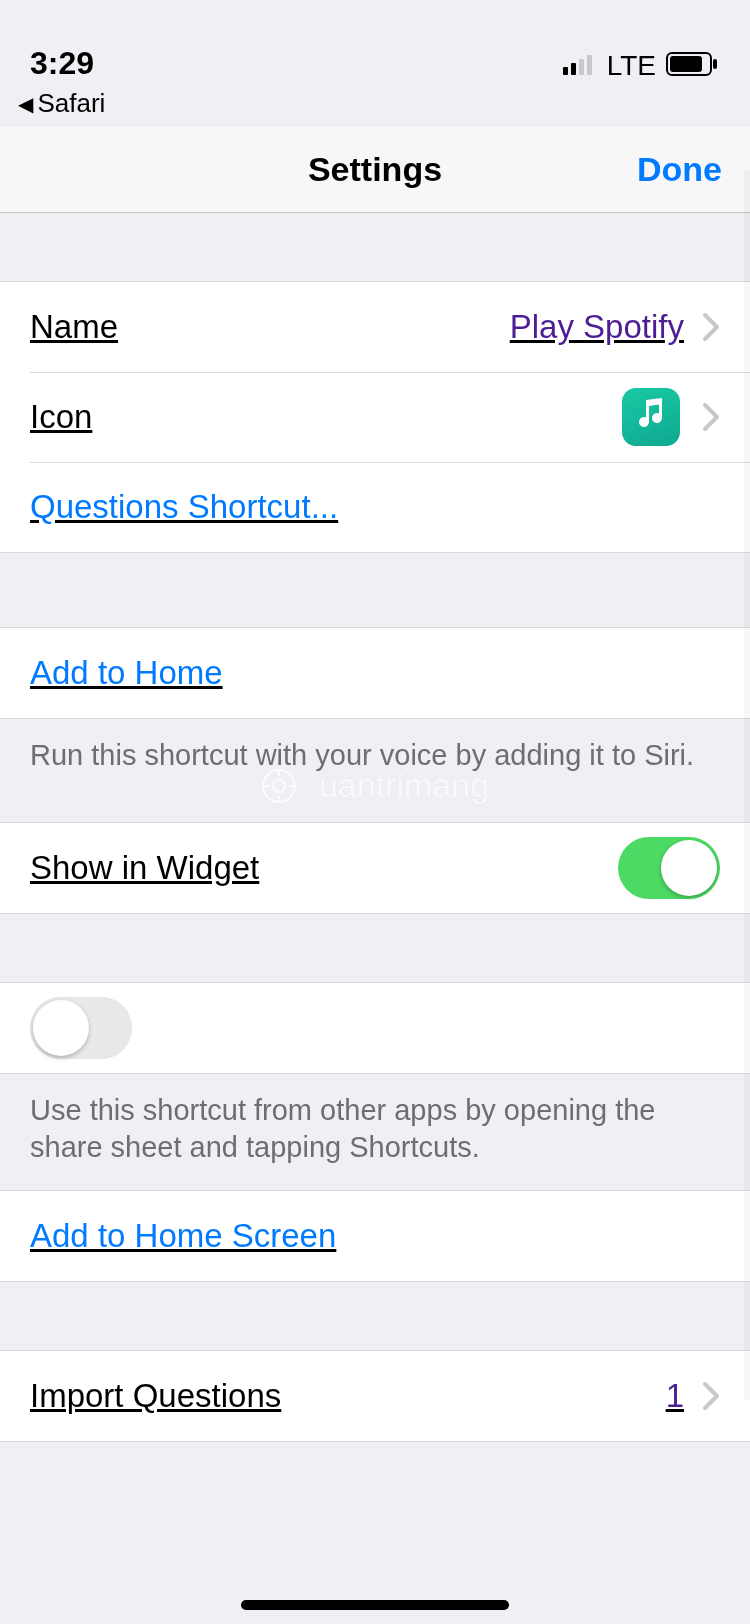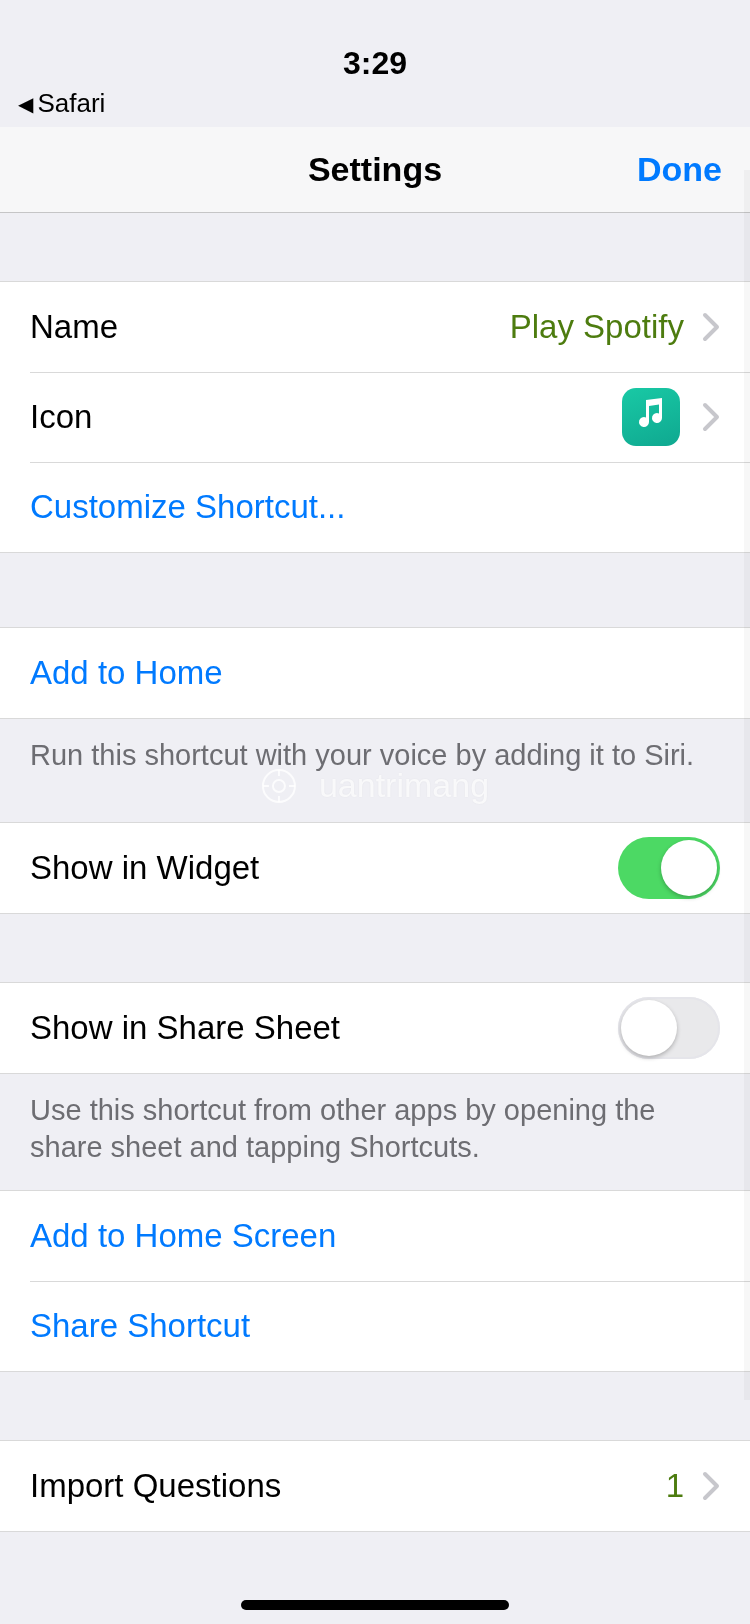--- a/index.html
+++ b/index.html
@@ -5,21 +5,21 @@
     * { margin: 0; padding: 0; box-sizing: border-box; -webkit-font-smoothing: antialiased; }
     body {
       width: 750px;
       height: 1624px;
       background: #EFEFF4;
       font-family: -apple-system, "Helvetica Neue", Helvetica, Arial, sans-serif;
       position: relative;
       overflow: hidden;
     }
     
-    .status-bar { height: 88px; display: flex; align-items: flex-end; padding: 8px 30px 6px 30px; justify-content: center; }
+    .status-bar { height: 88px; display: flex; align-items: flex-end; padding: 8px 30px 6px 30px; justify-content: space-between; }
     .status-left { font-size: 32px; font-weight: 600; }
     .status-right { display: flex; align-items: center; gap: 10px; }
     .back-safari { display: flex; align-items: center; padding: 0 0 8px 18px; font-size: 26px; color: #000; gap: 4px;}
     .back-safari .tri { font-size: 20px; }
     
     .nav-bar {
       height: 86px;
       border-bottom: 1px solid rgba(0,0,0,0.2);
       display: flex;
       align-items: center;
@@ -37,26 +37,27 @@
     
     .spacer { height: 68px; }
     .group { background: #fff; border-top: 1px solid rgba(0,0,0,0.15); border-bottom: 1px solid rgba(0,0,0,0.15); }
     .cell {
       min-height: 90px;
       display: flex;
       align-items: center;
       padding: 0 30px;
       font-size: 33px;
       position: relative;
+      text-decoration: underline;
     }
     .cell + .cell::before {
       content: ""; position: absolute; left: 30px; right: 0; top: 0; height: 1px; background: rgba(0,0,0,0.15);
     }
     .cell-label { flex: 1; color: #000; }
-    .cell-value { color: #4d7c0f; font-size: 33px; text-align: right;}
+    .cell-value { color: #4c1d95; font-size: 33px; text-align: right;}
     .cell-link { color: #007AFF; }
     .chevron { margin-left: 18px; color: #C7C7CC; }
     .chevron svg { display:block; }
     .icon-box {
       width: 58px; height: 58px; border-radius: 14px;
       background: linear-gradient(160deg,#19C9A5,#0FA890);
       display:flex; align-items:center; justify-content:center;
       margin-right: 4px;
     }
     .footer-text {
@@ -88,20 +89,38 @@
       text-shadow: 0 0 2px rgba(0,0,0,0.05);
     }
     
     .scroll-hint { position:absolute; right:0; top:170px; width:6px; height:1230px; background:rgba(0,0,0,0.03);}
   </style>
 </head>
 <body>
 
 <div class="status-bar">
   <div class="status-left">3:29</div>
+  <div class="status-right">
+    <span>
+      <svg width="34" height="22" viewBox="0 0 34 22">
+          <rect x="0" y="14" width="5" height="8" rx="1" fill="#000"></rect>
+          <rect x="8" y="10" width="5" height="12" rx="1" fill="#000"></rect>
+          <rect x="16" y="6" width="5" height="16" rx="1" fill="#C7C7CC"></rect>
+          <rect x="24" y="2" width="5" height="20" rx="1" fill="#C7C7CC"></rect>
+        </svg>
+    </span>
+    <span style="font-size:28px;">LTE</span>
+    <span>
+      <svg width="54" height="24" viewBox="0 0 54 24">
+          <rect x="1" y="1" width="44" height="22" rx="5" fill="none" stroke="#000" stroke-width="2"></rect>
+          <rect x="4" y="4" width="32" height="16" rx="3" fill="#000"></rect>
+          <rect x="47" y="7" width="4" height="10" rx="2" fill="#000"></rect>
+        </svg>
+    </span>
+  </div>
 </div>
 
 <div class="back-safari">
   <span class="tri">◀</span>
   <span>Safari</span>
 </div>
 
 <div class="nav-bar">
   <div class="nav-title">Settings</div>
   <div class="nav-done">Done</div>
@@ -128,21 +147,21 @@
           </svg>
       </span>
     </div>
     <span class="chevron">
         <svg width="18" height="30" viewBox="0 0 18 30">
           <polyline points="3,3 15,15 3,27" fill="none" stroke="#C7C7CC" stroke-width="4" stroke-linecap="round" stroke-linejoin="round"></polyline>
         </svg>
       </span>
   </div>
   <div class="cell">
-    <div class="cell-link">Customize Shortcut...</div>
+    <div class="cell-link">Questions Shortcut...</div>
   </div>
 </div>
 
 <div style="height:74px"></div>
 
 <div class="group">
   <div class="cell">
     <div class="cell-link">Add to Home</div>
   </div>
 </div>
@@ -154,34 +173,30 @@
     <div class="toggle on">
         <div class="knob"></div>
       </div>
   </div>
 </div>
 
 <div style="height:68px"></div>
 
 <div class="group">
   <div class="cell">
-    <div class="cell-label">Show in Share Sheet</div>
     <div class="toggle off">
         <div class="knob"></div>
       </div>
   </div>
 </div>
 <div class="footer-text">Use this shortcut from other apps by opening the share sheet and tapping Shortcuts.</div>
 
 <div class="group" style="">
   <div class="cell">
     <div class="cell-link">Add to Home Screen</div>
-  </div>
-  <div class="cell">
-    <div class="cell-link">Share Shortcut</div>
   </div>
 </div>
 
 <div style="height:68px"></div>
 
 <div class="group">
   <div class="cell">
     <div class="cell-label">Import Questions</div>
     <div class="cell-value">1</div>
     <span class="chevron">

